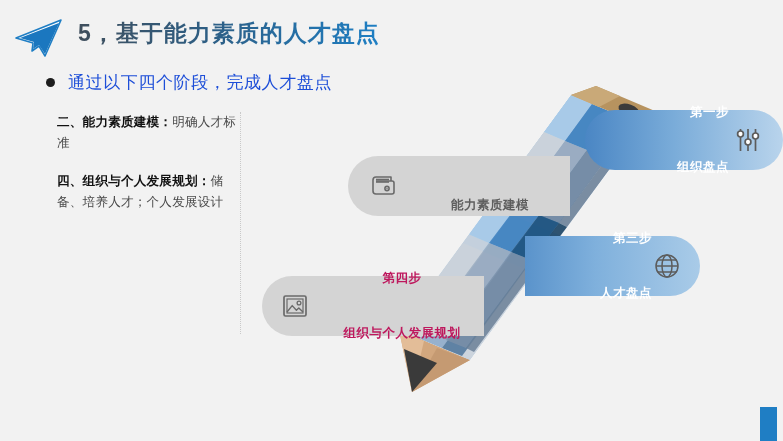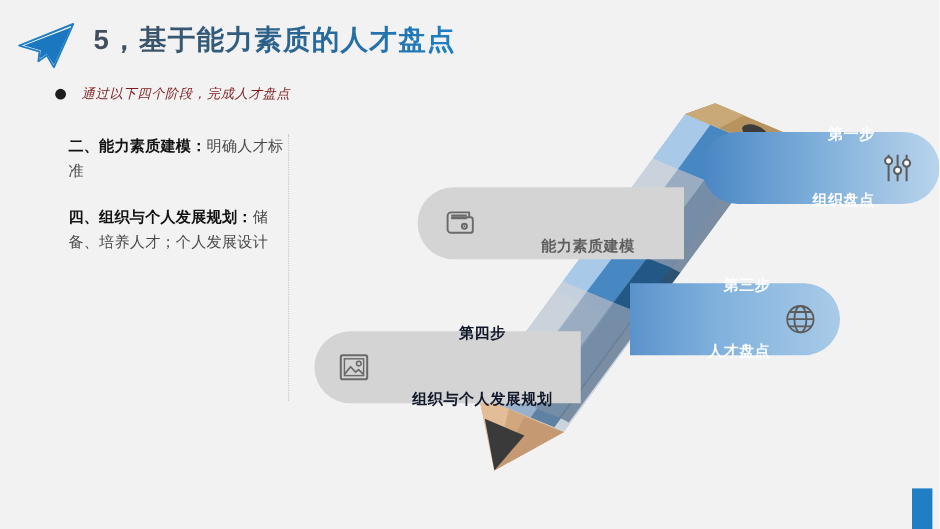--- a/index.html
+++ b/index.html
@@ -50,25 +50,24 @@
     gap: 13px;
   }
   #lead-bullet {
     width: 9px;
     height: 9px;
     border-radius: 50%;
     background: #1d1d1d;
     flex: none;
   }
   #lead-text {
-    font-size: 11px;
-    color: #7f1d1d;
+    font-size: 17px;
+    color: #1d4ed8;
     letter-spacing: 0.6px;
     white-space: nowrap;
-    font-style: italic;
   }
 
   #stage-list {
     position: absolute;
     left: 57px;
     top: 112px;
     width: 190px;
   }
   .stage-item {
     margin-bottom: 17px;
@@ -152,38 +151,37 @@
   }
   #pill-step-2 .pill-text { color: #5e5e5e; text-align: center; flex: 1; }
 
   
   #pill-step-3 {
     left: 525px;
     top: 236px;
     width: 175px;
     justify-content: flex-end;
     padding-right: 18px;
-    gap: 10px;
     background: linear-gradient(90deg, #5a93cb 0%, #7fb0dc 40%, #a9cbe8 100%);
     border-radius: 0 30px 30px 0;
   }
   #pill-step-3 .pill-text { color: #ffffff; text-align: right; }
 
   
   #pill-step-4 {
     left: 262px;
     top: 276px;
     width: 222px;
     justify-content: flex-start;
     padding-left: 18px;
     gap: 10px;
     background: #d4d4d4;
     border-radius: 30px 0 0 30px;
   }
-  #pill-step-4 .pill-text { color: #0f172a; text-align: center; flex: 1; }
+  #pill-step-4 .pill-text { color: #be185d; text-align: center; flex: 1; }
 
   
   #corner-accent {
     position: absolute;
     left: 760px;
     top: 407px;
     width: 17px;
     height: 34px;
     background: #1f7ec4;
   }

